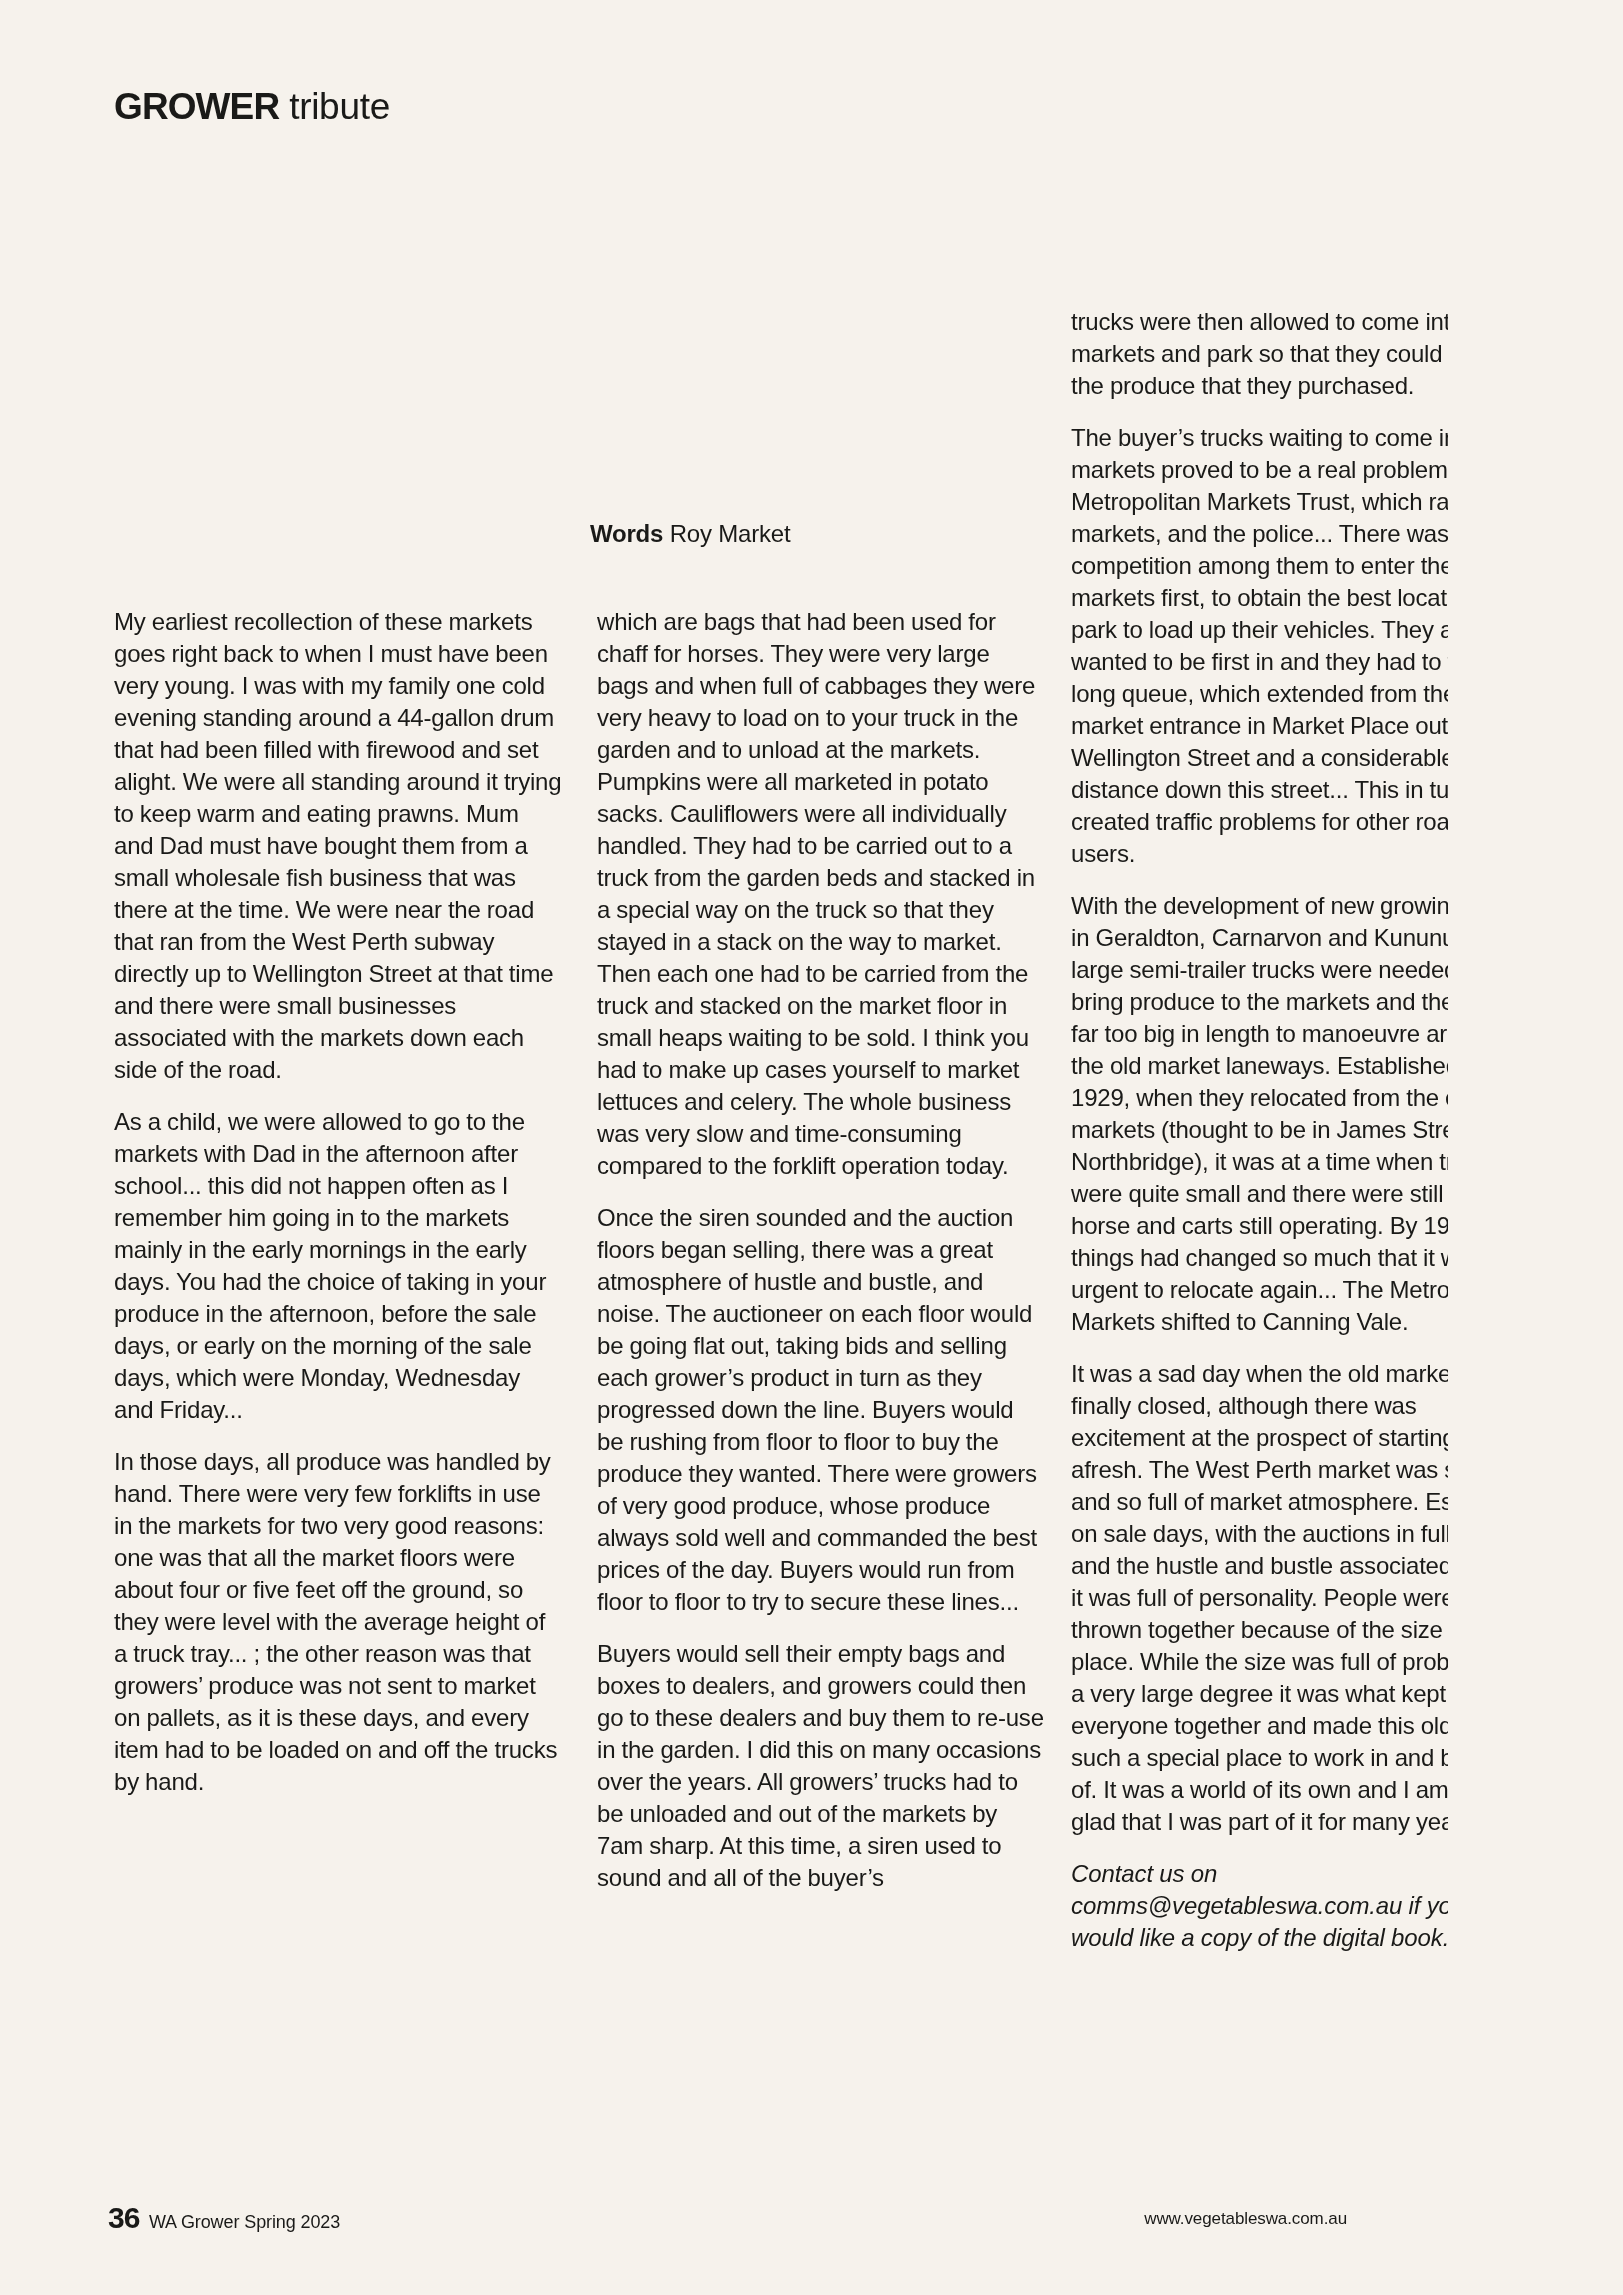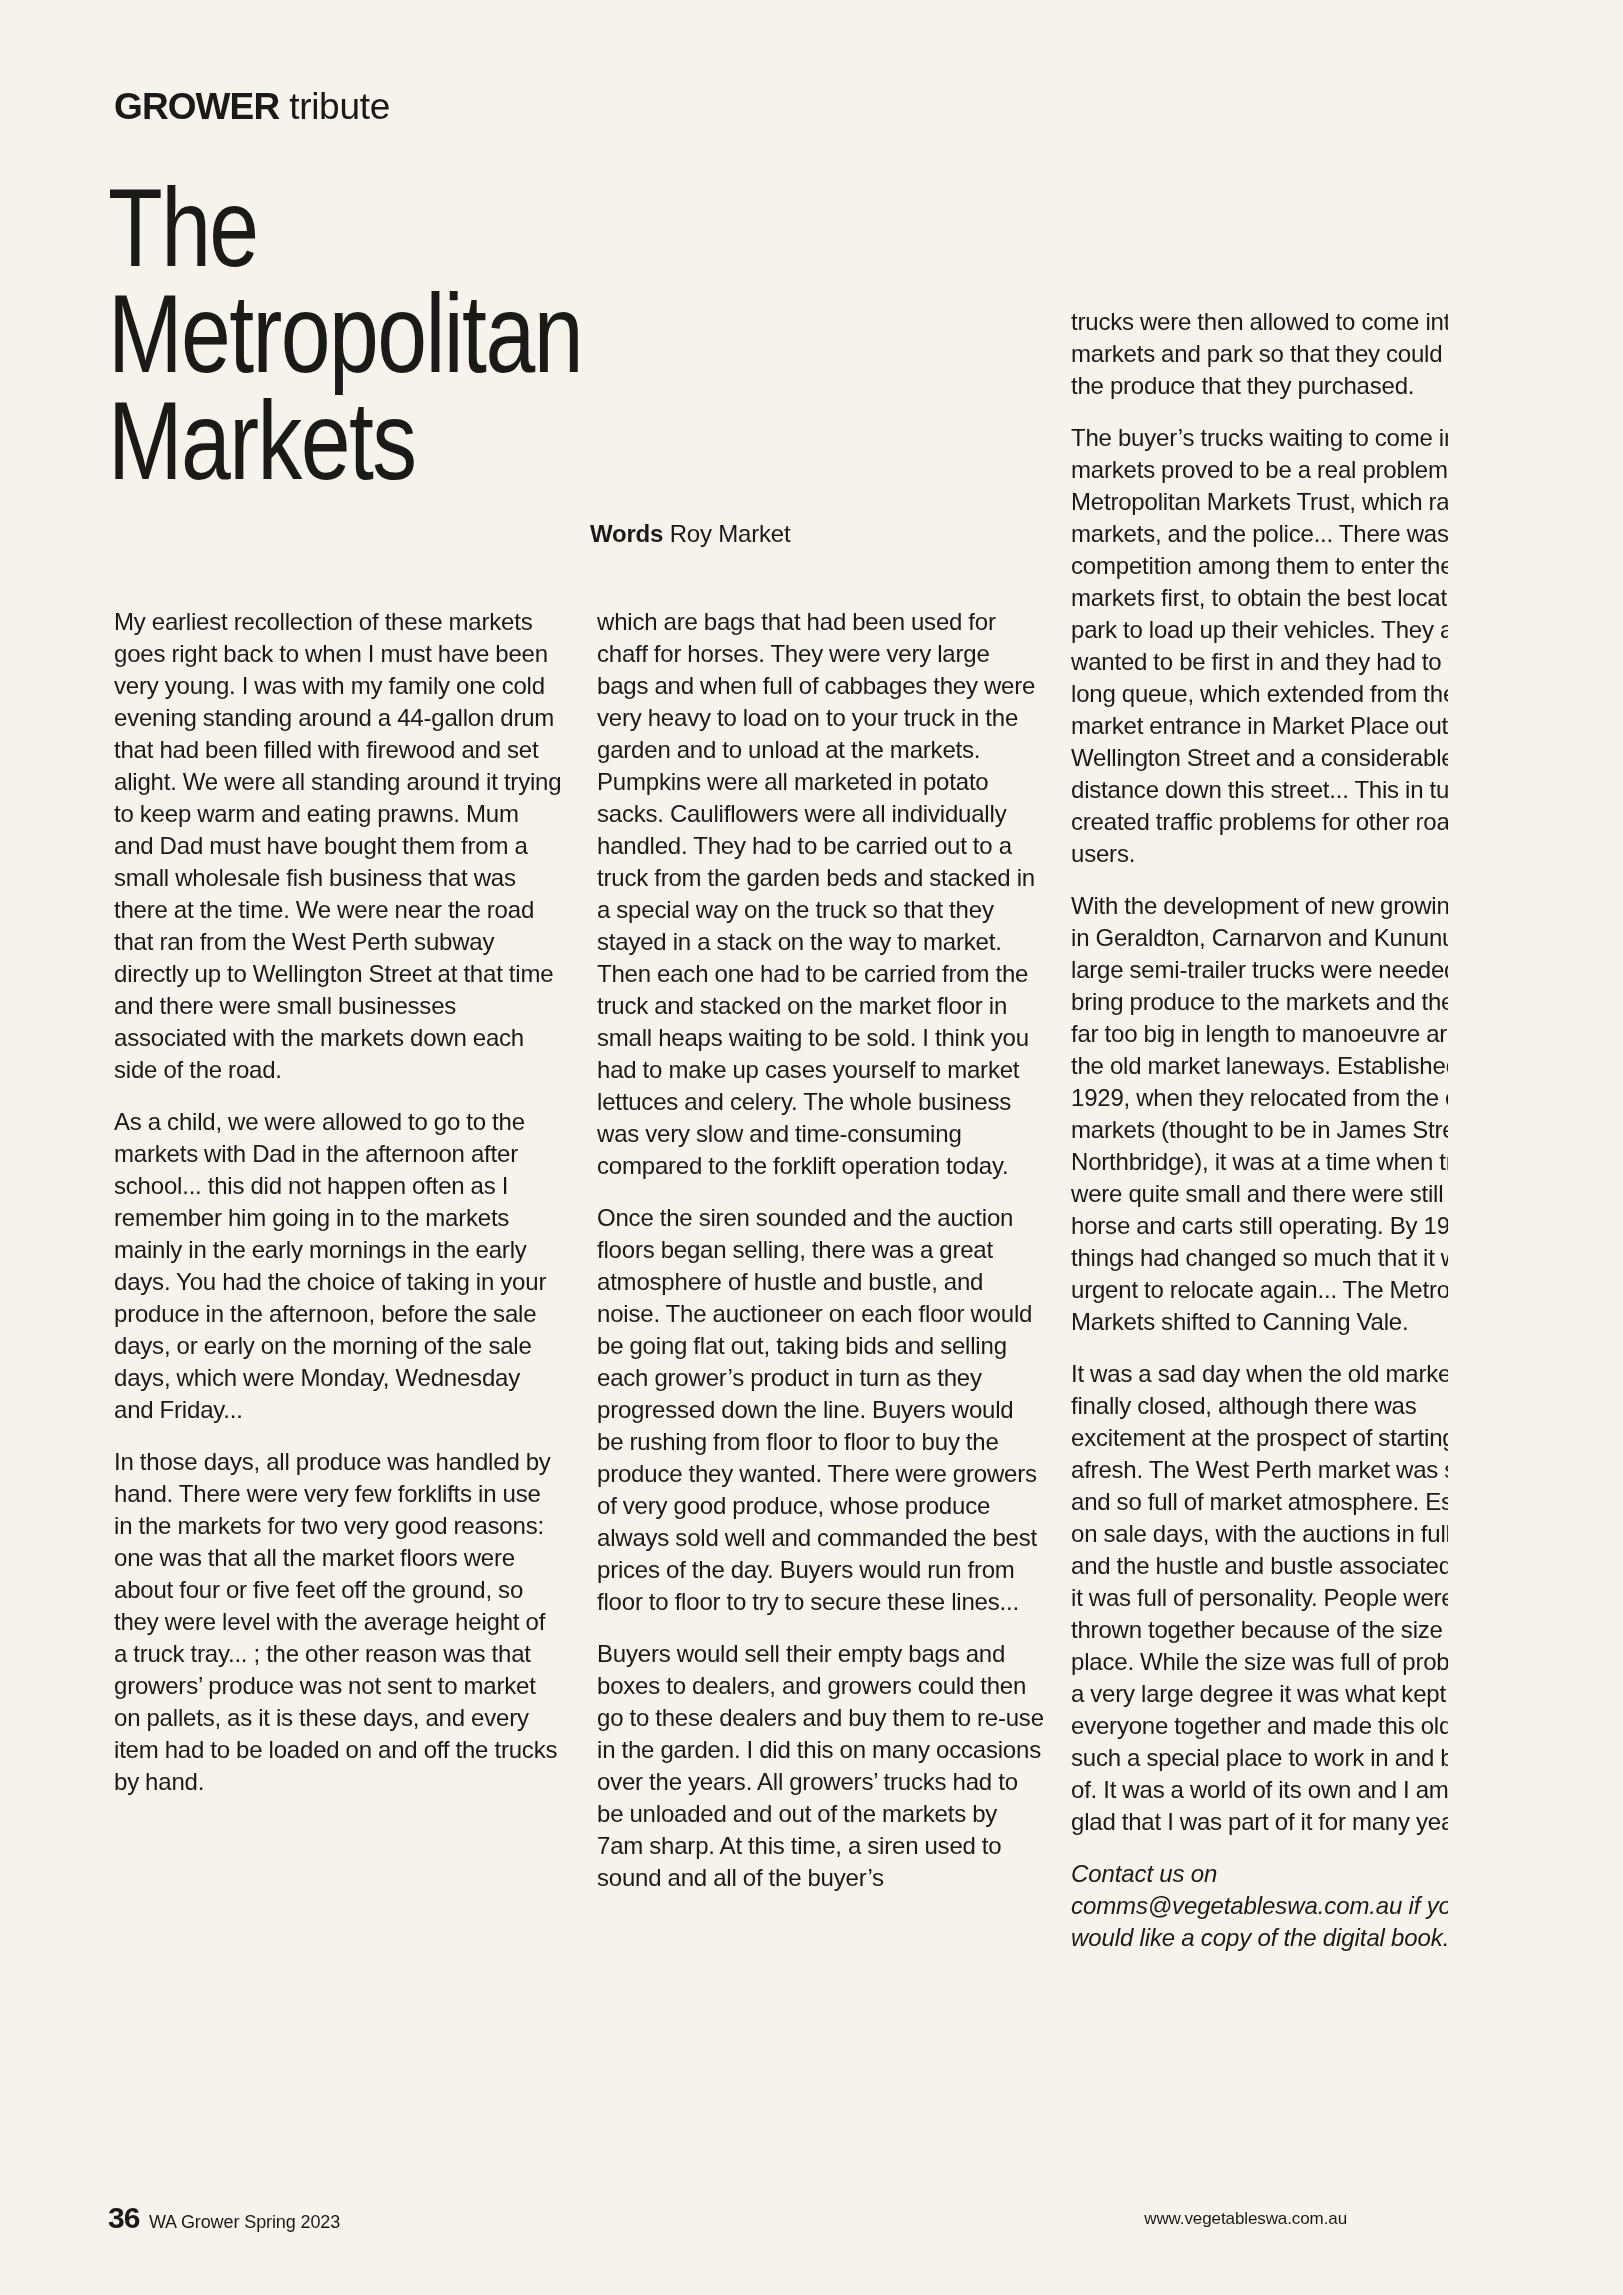--- a/index.html
+++ b/index.html
@@ -162,27 +162,20 @@
 </style>
 </head>
 <body>
 
 <div class="page">
 
   <div class="kicker">
     <span class="kicker-strong">GROWER</span><span class="kicker-light"> tribute</span>
   </div>
 
-  <div class="headline-block">
-    <h1 class="headline">
-      <span class="hl-line">The</span>
-      <span class="hl-line">Metropolitan</span>
-      <span class="hl-line">Markets</span>
-    </h1>
-  </div>
 
   <div class="byline">
     <span class="byline-label">Words</span><span class="byline-name"> Roy Market</span>
   </div>
 
   <div class="columns">
 
     <div class="col col-1">
       <p>My earliest recollection of these markets goes right back to when I must have been very young. I was with my family one cold evening standing around a 44-gallon drum that had been filled with firewood and set alight. We were all standing around it trying to keep warm and eating prawns. Mum and Dad must have bought them from a small wholesale fish business that was there at the time. We were near the road that ran from the West Perth subway directly up to Wellington Street at that time and there were small businesses associated with the markets down each side of the road.</p>
       <p>As a child, we were allowed to go to the markets with Dad in the afternoon after school... this did not happen often as I remember him going in to the markets mainly in the early mornings in the early days. You had the choice of taking in your produce in the afternoon, before the sale days, or early on the morning of the sale days, which were Monday, Wednesday and Friday...</p>

